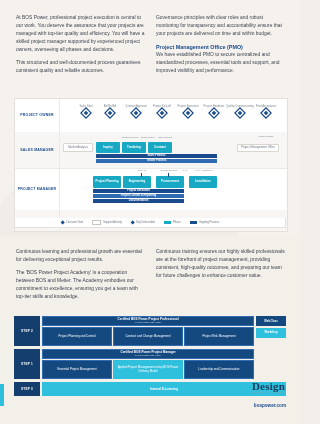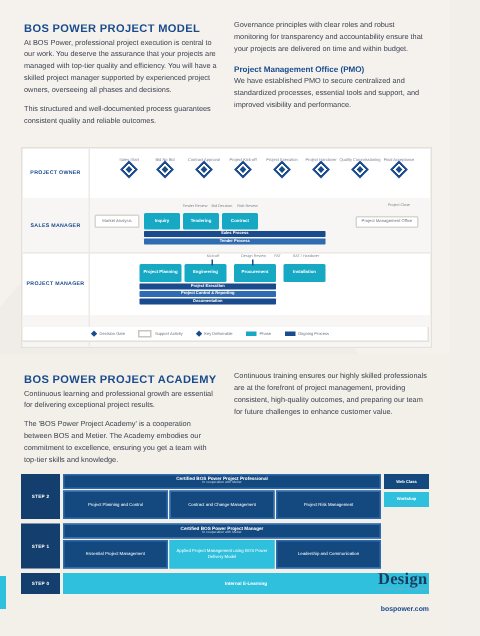--- a/index.html
+++ b/index.html
@@ -148,21 +148,20 @@
 <body>
 
 <div class="page">
   <div class="swoosh"></div>
   <div class="swoosh2"></div>
 </div>
 
 <section class="sec-model">
   <div class="cols">
     <div class="col">
-      <h2 class="hd">BOS POWER PROJECT MODEL</h2>
       <p class="body">At BOS Power, professional project execution is central to our work. You deserve the assurance that your projects are managed with top-tier quality and efficiency. You will have a skilled project manager supported by experienced project owners, overseeing all phases and decisions.</p>
       <p class="body">This structured and well-documented process guarantees consistent quality and reliable outcomes.</p>
     </div>
     <div class="col">
       <p class="body">Governance principles with clear roles and robust monitoring for transparency and accountability ensure that your projects are delivered on time and within budget.</p>
       <h3 class="sub">Project Management Office (PMO)</h3>
       <p class="body">We have established PMO to secure centralized and standardized processes, essential tools and support, and improved visibility and performance.</p>
     </div>
   </div>
 
@@ -293,21 +292,20 @@
       <span>Ongoing Process</span>
     </div>
   </div>
 </section>
 
 <div class="divider"></div>
 
 <section class="sec-ac">
   <div class="ac-cols">
     <div class="col">
-      <h2 class="hd">BOS POWER PROJECT ACADEMY</h2>
       <p class="body">Continuous learning and professional growth are essential for delivering exceptional project results.</p>
       <p class="body">The 'BOS Power Project Academy' is a cooperation between BOS and Metier. The Academy embodies our commitment to excellence, ensuring you get a team with top-tier skills and knowledge.</p>
     </div>
     <div class="col">
       <p class="body">Continuous training ensures our highly skilled professionals are at the forefront of project management, providing consistent, high-quality outcomes, and preparing our team for future challenges to enhance customer value.</p>
     </div>
   </div>
 
   <div class="steps">
 

